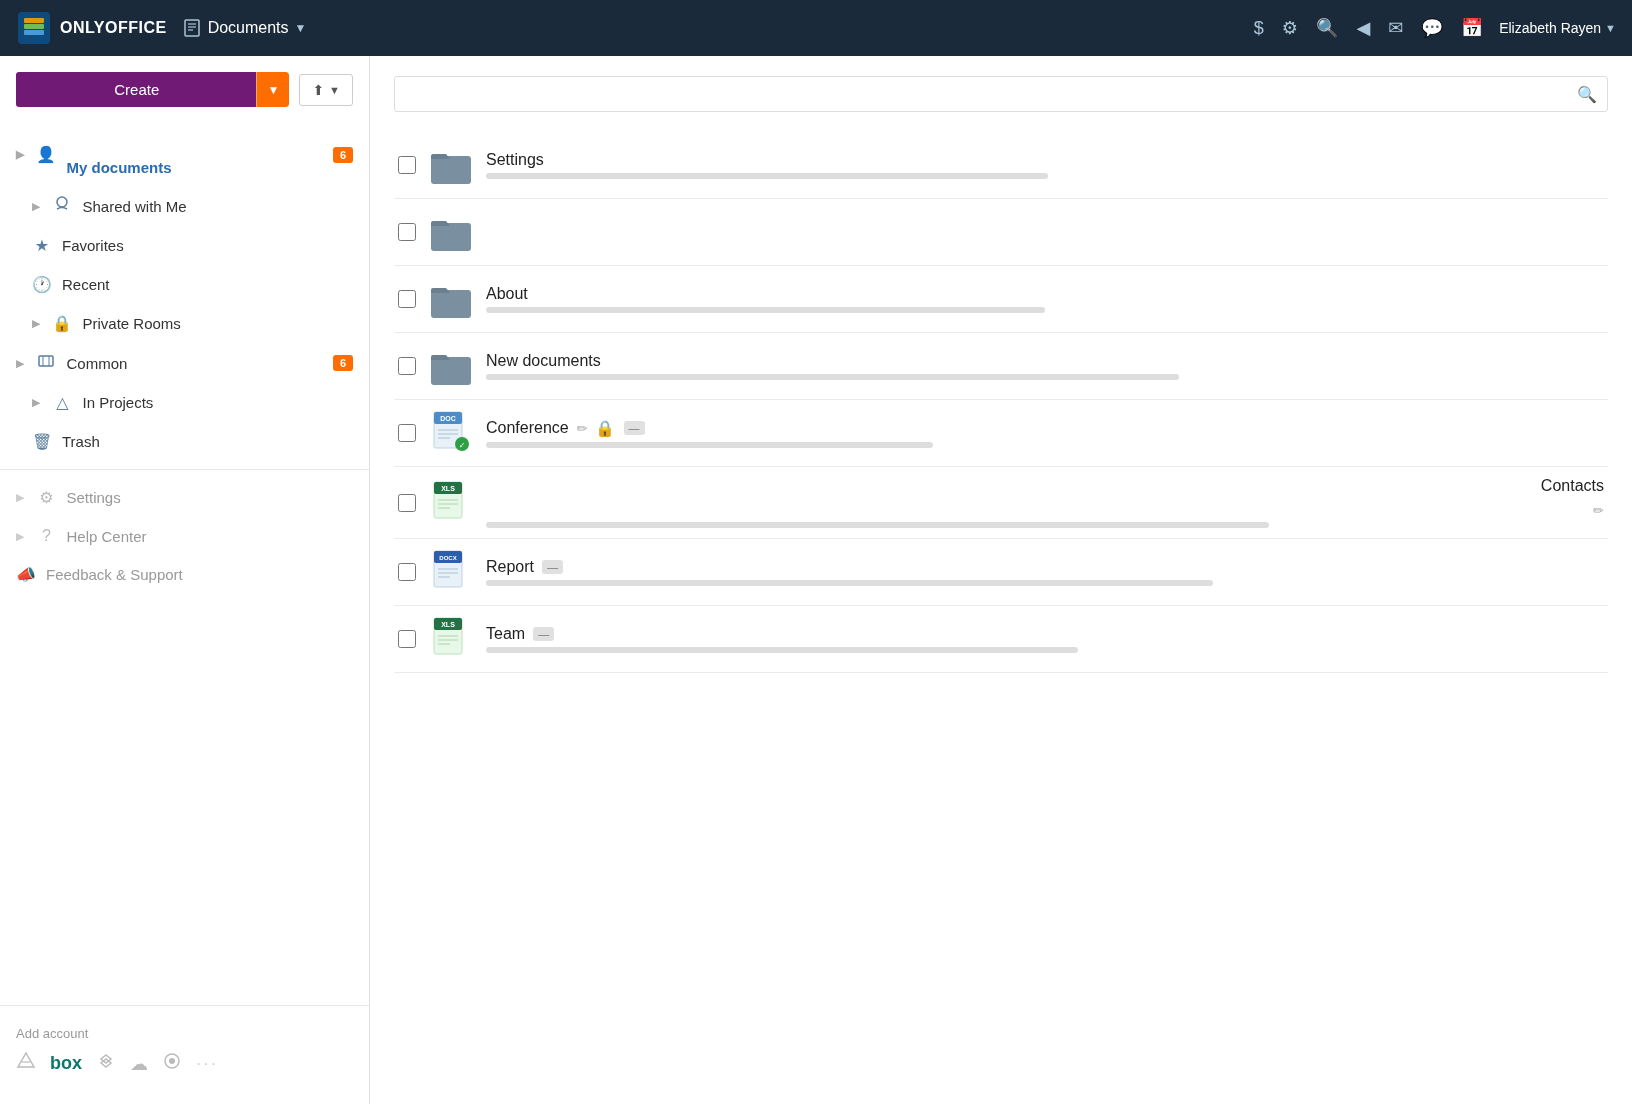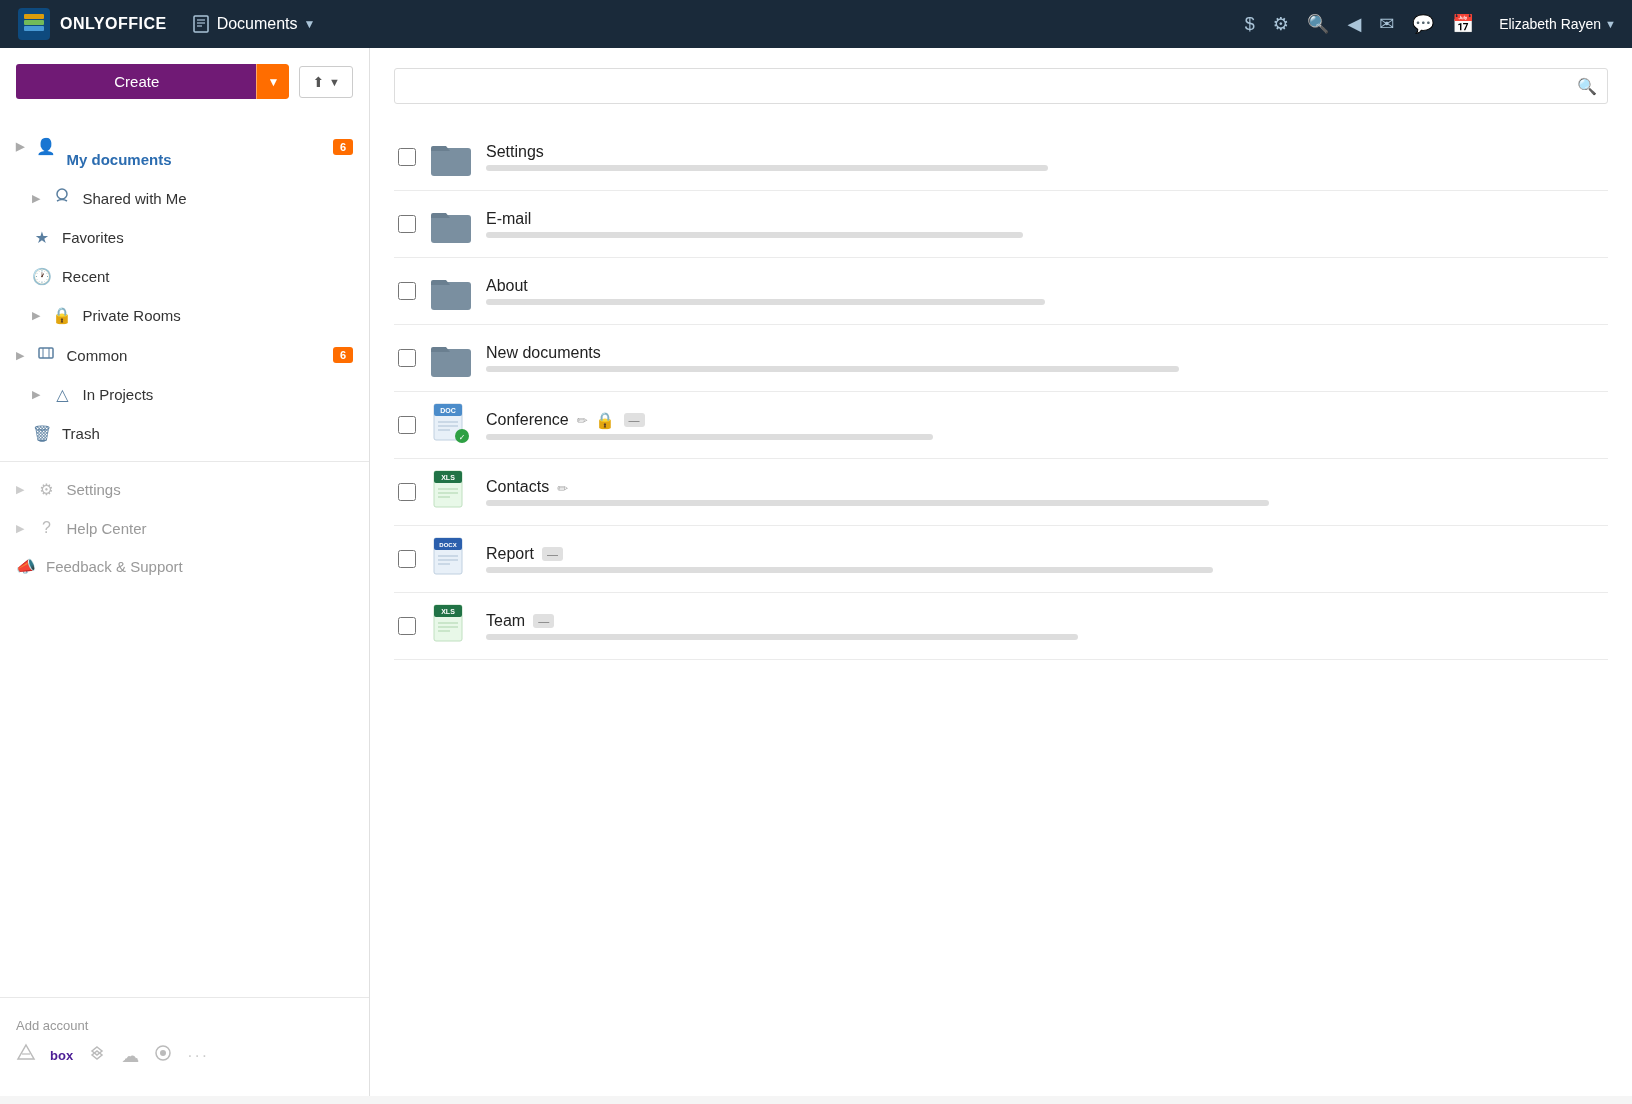--- a/index.html
+++ b/index.html
@@ -1,25 +1,25 @@
 <!DOCTYPE html>
 <html><head>
   <meta charset="utf-8">
   <style>
     * { box-sizing: border-box; margin: 0; padding: 0; }
     body { font-family: 'Segoe UI', Arial, sans-serif; background: #f5f5f5; color: #333; font-size: 14px; }
 
     
     .topnav {
       background: #1a2a3a;
-      height: 48px;
+      height: 56px;
       display: flex;
       align-items: center;
       padding: 0 16px;
-      gap: 16px;
+      gap: 7px;
     }
     .topnav-logo {
       display: flex;
       align-items: center;
       gap: 8px;
       color: #fff;
       font-weight: bold;
       font-size: 16px;
       letter-spacing: 0.5px;
     }
@@ -428,21 +428,21 @@
       <div class="add-account-label">Add account</div>
       <div class="cloud-icons">
 
         <span class="cloud-icon">
           <svg width="20" height="20" viewBox="0 0 20 20">
             <polygon points="10,2 18,16 2,16" fill="none" stroke="#bbb" stroke-width="1.5"></polygon>
             <line x1="6" y1="11" x2="14" y2="11" stroke="#bbb" stroke-width="1.2"></line>
           </svg>
         </span>
 
-        <span class="cloud-icon" style="font-size:13px;color:#4c1d95;font-weight:bold;">box</span>
+        <span class="cloud-icon" style="font-size:18px;color:#0f766e;font-weight:bold;">box</span>
 
         <span class="cloud-icon">
           <svg width="20" height="20" viewBox="0 0 20 20">
             <polygon points="10,4 15,8 10,12 5,8" fill="none" stroke="#bbb" stroke-width="1.5"></polygon>
             <polygon points="5,12 10,16 15,12 10,8" fill="none" stroke="#bbb" stroke-width="1.5"></polygon>
           </svg>
         </span>
 
         <span class="cloud-icon">☁</span>
 
@@ -488,24 +488,20 @@
           <div class="share-circle-fill">▼</div>
         </div>
       </div>
 
       <div class="file-row">
         <input type="checkbox" class="file-checkbox" style="">
         <svg class="folder-img" viewBox="0 0 46 46">
           <rect x="3" y="14" width="40" height="28" rx="3" fill="#7a8fa0"></rect>
           <path d="M3 17 L3 14 Q3 12 5 12 L18 12 L22 17 Z" fill="#6a7f90"></path>
         </svg>
-        <div class="file-info">
-          <div class="file-name">E-mail</div>
-          <div class="file-meta" style="width:48%;"></div>
-        </div>
       </div>
 
       <div class="file-row">
         <input type="checkbox" class="file-checkbox" style="">
         <svg class="folder-img" viewBox="0 0 46 46">
           <rect x="3" y="14" width="40" height="28" rx="3" fill="#7a8fa0"></rect>
           <path d="M3 17 L3 14 Q3 12 5 12 L18 12 L22 17 Z" fill="#6a7f90"></path>
         </svg>
         <div class="file-info">
           <div class="file-name">About</div>
@@ -552,21 +548,21 @@
         <input type="checkbox" class="file-checkbox" style="">
         <svg class="file-img" viewBox="0 0 46 46">
           <rect x="6" y="2" width="28" height="36" rx="2" fill="#e8f8e8" stroke="#c0e0c0" stroke-width="1"></rect>
           <rect x="6" y="2" width="28" height="12" rx="2" fill="#217346" style="clip-path:inset(0 0 0 0)"></rect>
           <text x="20" y="11" text-anchor="middle" font-size="7" font-weight="bold" fill="#fff">XLS</text>
           <line x1="10" y1="20" x2="30" y2="20" stroke="#c0e0c0" stroke-width="1.5"></line>
           <line x1="10" y1="24" x2="30" y2="24" stroke="#c0e0c0" stroke-width="1.5"></line>
           <line x1="10" y1="28" x2="22" y2="28" stroke="#c0e0c0" stroke-width="1.5"></line>
         </svg>
         <div class="file-info">
-          <div class="file-name" style="display:flex;align-items:flex-end;gap:8px;">
+          <div class="file-name" style="display:flex;align-items:flex-end;gap:8px;flex-direction:column;">
             <span>Contacts</span>
             <span class="edit-icon">✏</span>
           </div>
           <div class="file-meta" style="width:70%;"></div>
         </div>
       </div>
 
       <div class="file-row">
         <input type="checkbox" class="file-checkbox" style="">
         <svg class="file-img" viewBox="0 0 46 46">

